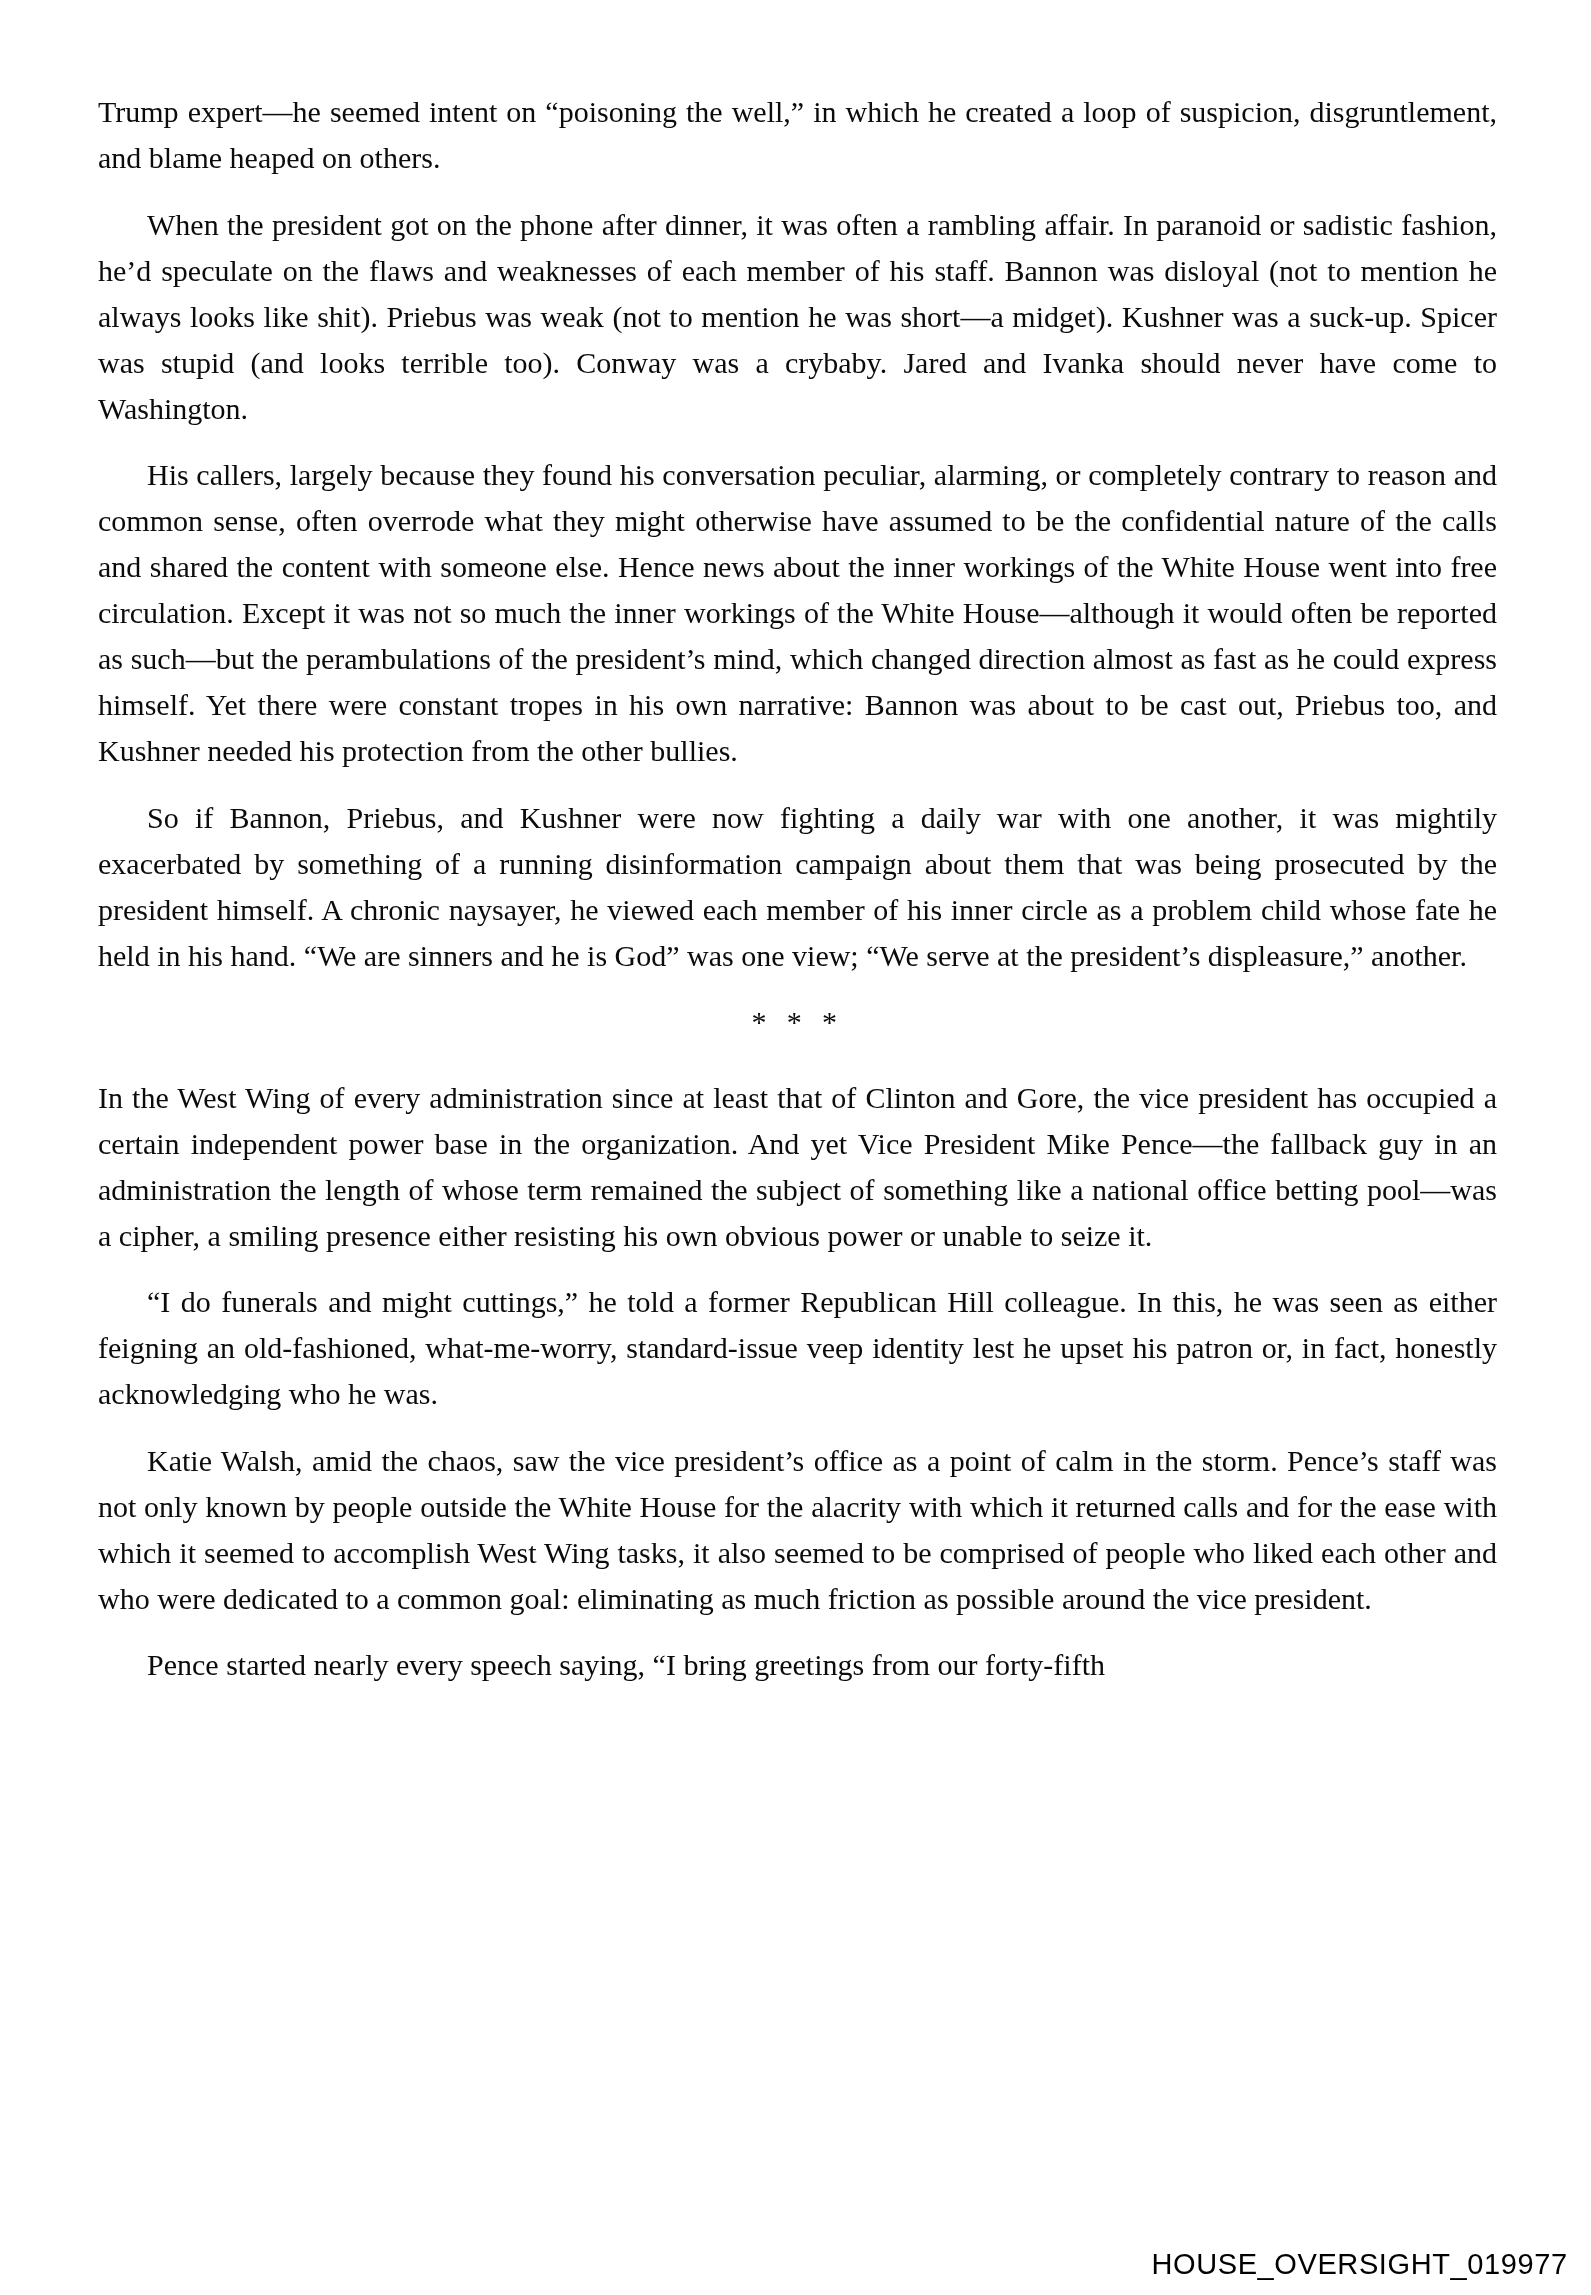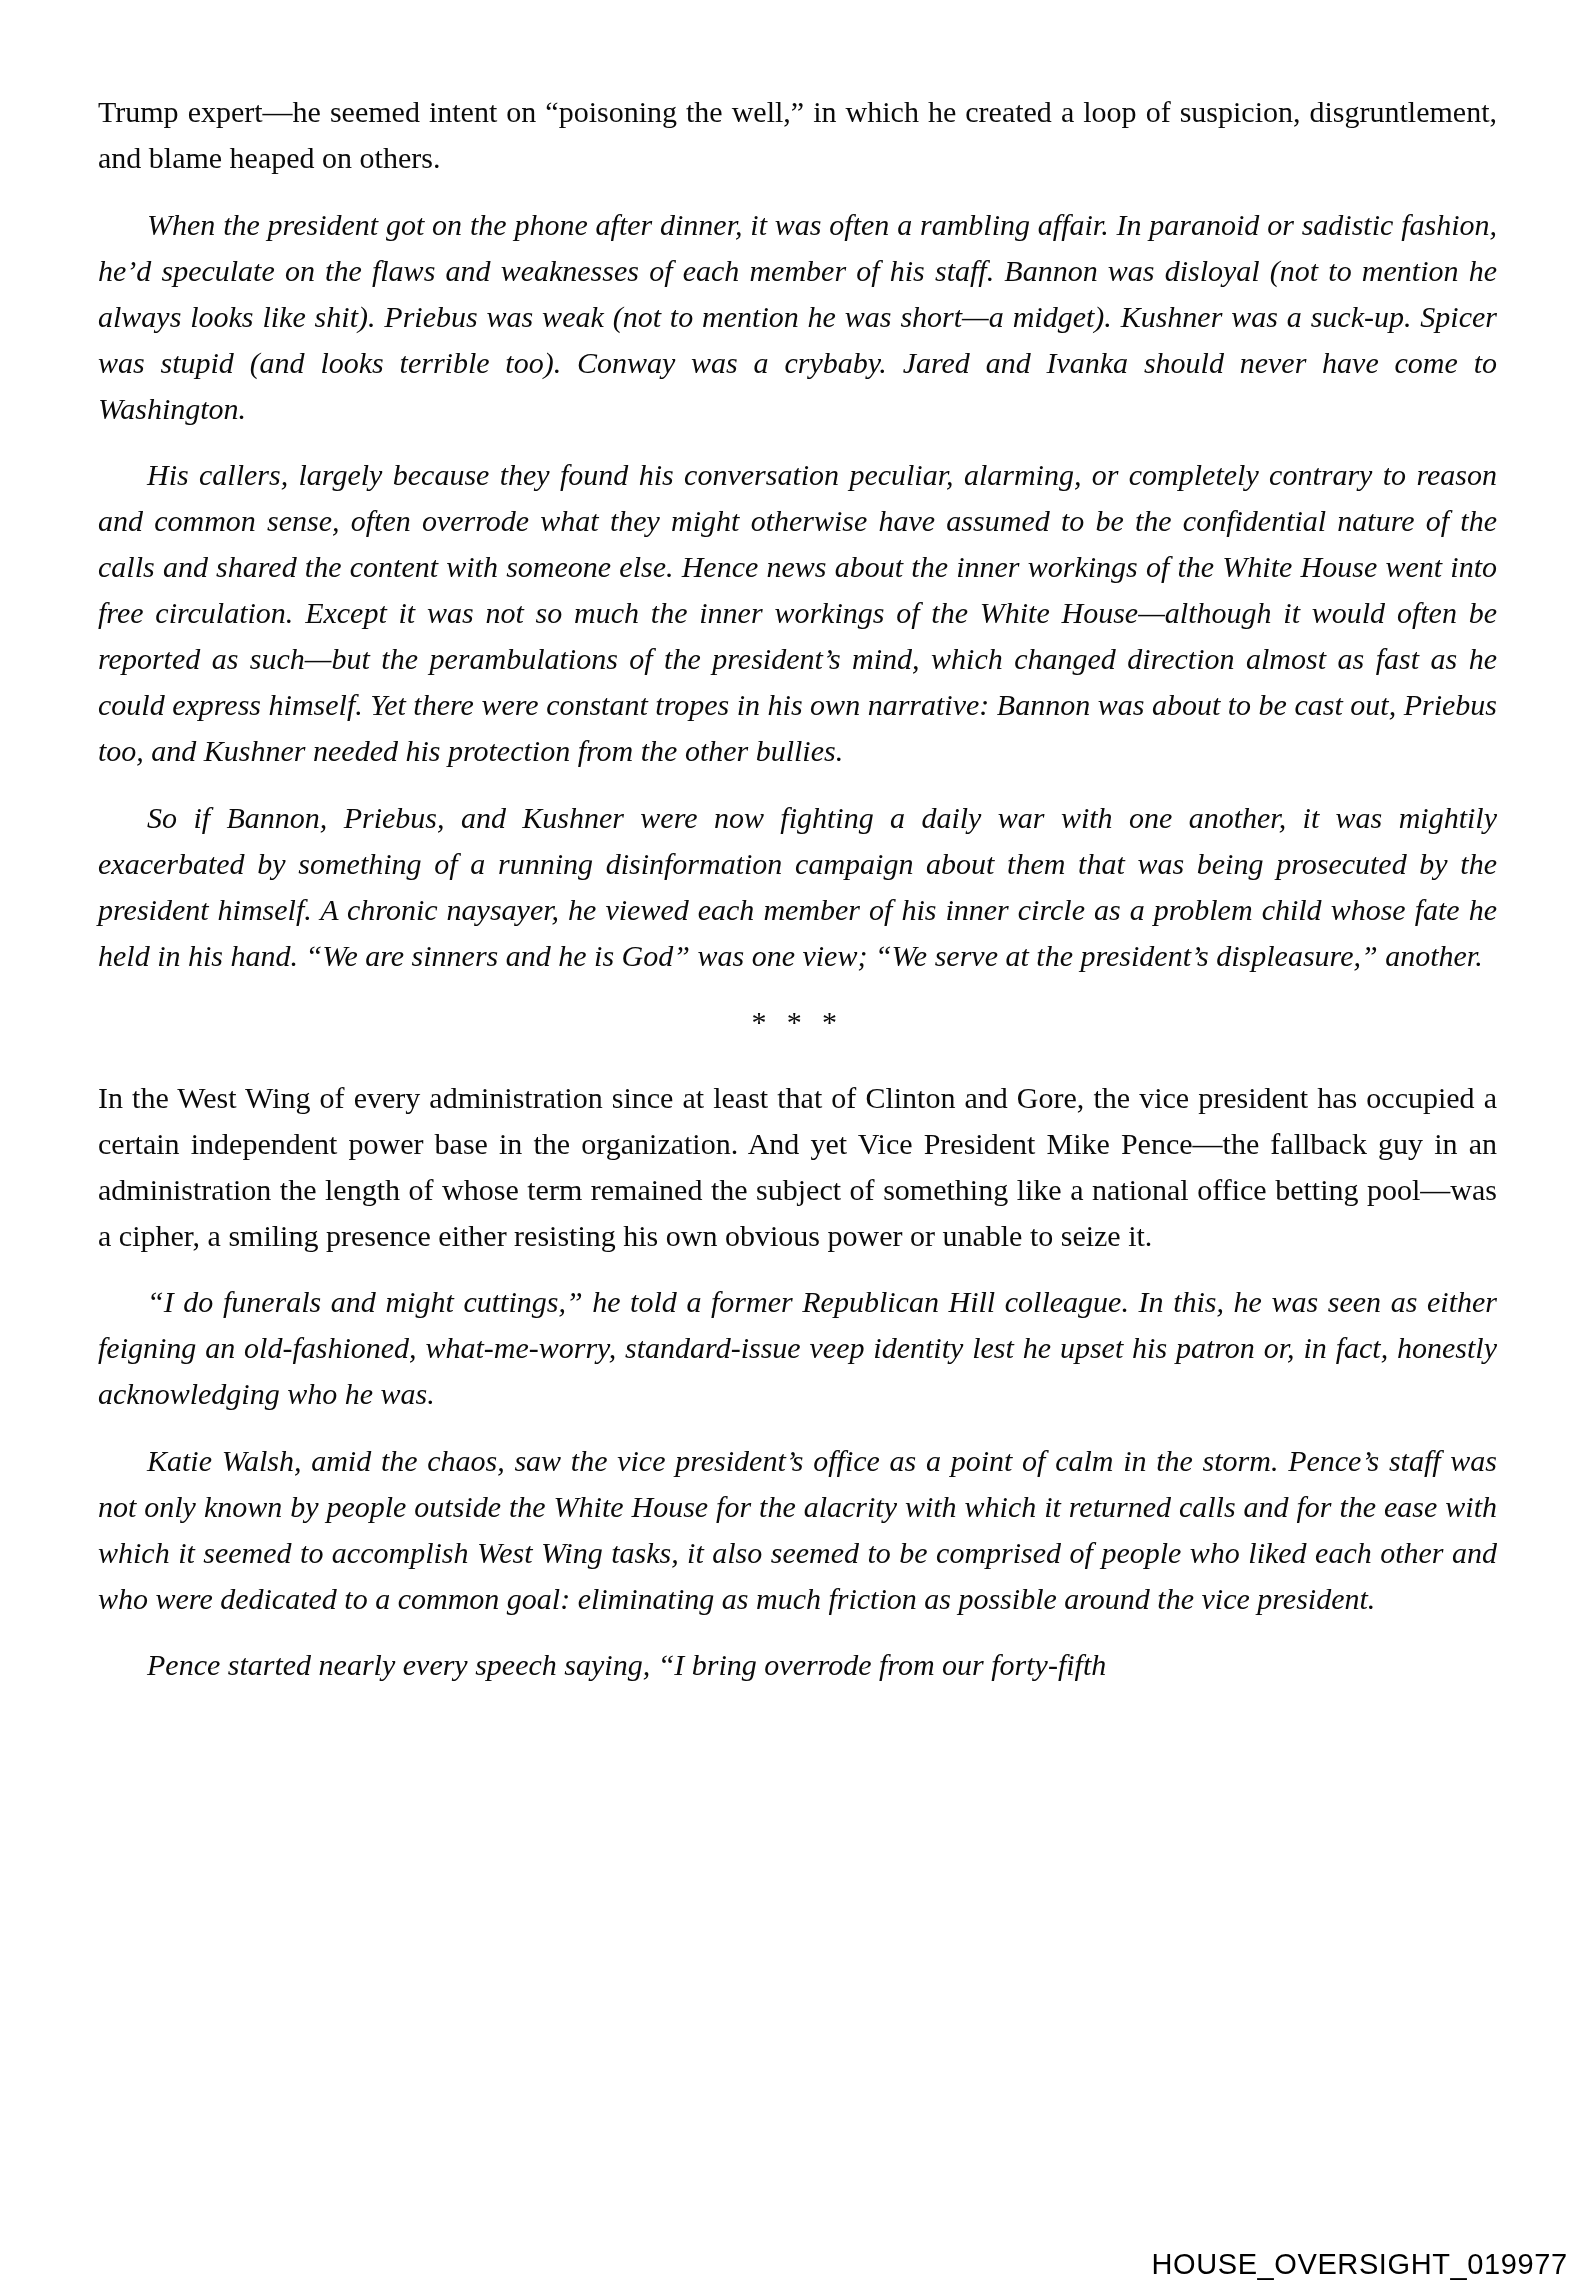--- a/index.html
+++ b/index.html
@@ -29,21 +29,20 @@
     line-height: 46px;
     color: #0b0b0b;
     text-align: justify;
   }
   .para {
     margin: 0 0 20.5px 0;
     text-indent: 0;
   }
   .para.indent {
     text-indent: 49px;
-    font-style: italic;
   }
   .section-break {
     text-align: center;
     text-indent: 0;
     margin: 9px 0 29.5px 0;
     letter-spacing: 6.4px;
     font-size: 30px;
   }
   .footer-stamp {
     position: absolute;
@@ -61,17 +60,17 @@
 <div class="page">
   <div class="text-block">
     <p class="para no-indent">Trump expert—he seemed intent on “poisoning the well,” in which he created a loop of suspicion, disgruntlement, and blame heaped on others.</p>
     <p class="para indent">When the president got on the phone after dinner, it was often a rambling affair. In paranoid or sadistic fashion, he’d speculate on the flaws and weaknesses of each member of his staff. Bannon was disloyal (not to mention he always looks like shit). Priebus was weak (not to mention he was short—a midget). Kushner was a suck-up. Spicer was stupid (and looks terrible too). Conway was a crybaby. Jared and Ivanka should never have come to Washington.</p>
     <p class="para indent">His callers, largely because they found his conversation peculiar, alarming, or completely contrary to reason and common sense, often overrode what they might otherwise have assumed to be the confidential nature of the calls and shared the content with someone else. Hence news about the inner workings of the White House went into free circulation. Except it was not so much the inner workings of the White House—although it would often be reported as such—but the perambulations of the president’s mind, which changed direction almost as fast as he could express himself. Yet there were constant tropes in his own narrative: Bannon was about to be cast out, Priebus too, and Kushner needed his protection from the other bullies.</p>
     <p class="para indent">So if Bannon, Priebus, and Kushner were now fighting a daily war with one another, it was mightily exacerbated by something of a running disinformation campaign about them that was being prosecuted by the president himself. A chronic naysayer, he viewed each member of his inner circle as a problem child whose fate he held in his hand. “We are sinners and he is God” was one view; “We serve at the president’s displeasure,” another.</p>
     <div class="section-break">* * *</div>
     <p class="para no-indent">In the West Wing of every administration since at least that of Clinton and Gore, the vice president has occupied a certain independent power base in the organization. And yet Vice President Mike Pence—the fallback guy in an administration the length of whose term remained the subject of something like a national office betting pool—was a cipher, a smiling presence either resisting his own obvious power or unable to seize it.</p>
     <p class="para indent">“I do funerals and might cuttings,” he told a former Republican Hill colleague. In this, he was seen as either feigning an old-fashioned, what-me-worry, standard-issue veep identity lest he upset his patron or, in fact, honestly acknowledging who he was.</p>
     <p class="para indent">Katie Walsh, amid the chaos, saw the vice president’s office as a point of calm in the storm. Pence’s staff was not only known by people outside the White House for the alacrity with which it returned calls and for the ease with which it seemed to accomplish West Wing tasks, it also seemed to be comprised of people who liked each other and who were dedicated to a common goal: eliminating as much friction as possible around the vice president.</p>
-    <p class="para indent">Pence started nearly every speech saying, “I bring overrode from our forty-fifth</p>
+    <p class="para indent">Pence started nearly every speech saying, “I bring greetings from our forty-fifth</p>
   </div>
   <div class="footer-stamp">HOUSE_OVERSIGHT_019977</div>
 </div>
 
 
 </body></html>

